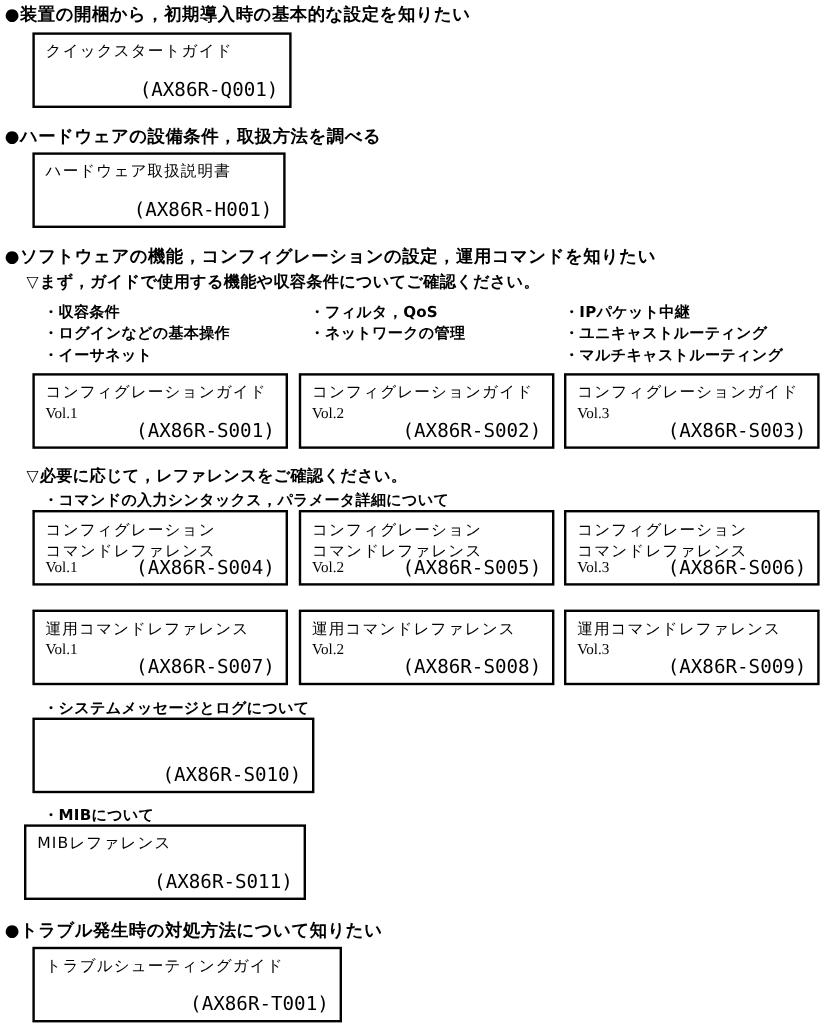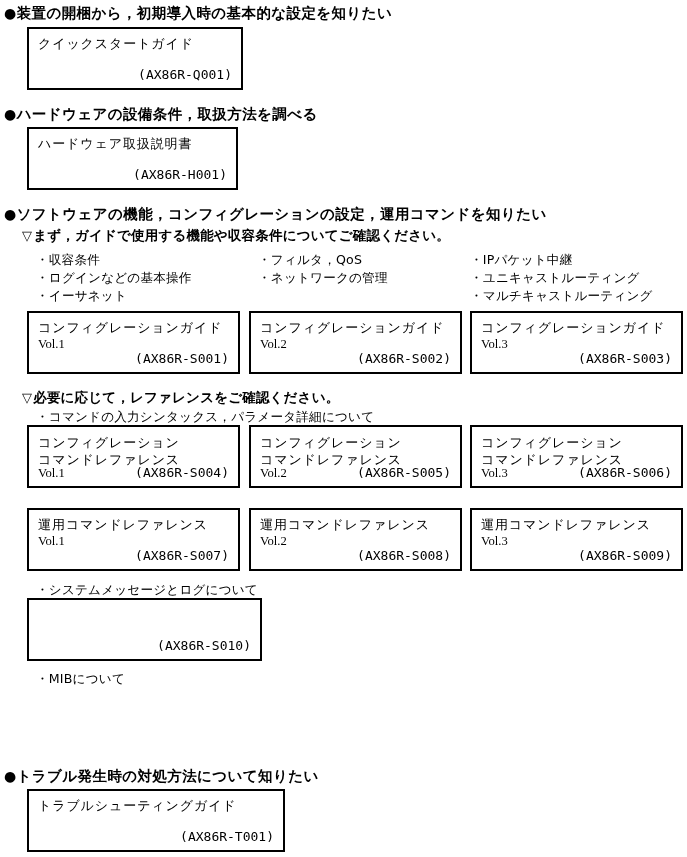--- a/index.html
+++ b/index.html
@@ -47,21 +47,21 @@
   }
   .tri-head .tri {
     font-size: 13px;
     margin-right: 1px;
   }
 
   
   .bullet {
     position: absolute;
     font-size: 12.6px;
-    font-weight: normal;
+    font-weight: bold;
     letter-spacing: 0.2px;
     white-space: nowrap;
     line-height: 1;
   }
 
   
   .box {
     position: absolute;
     border: 2.4px solid #000000;
     box-sizing: border-box;
@@ -85,21 +85,21 @@
     font-size: 12.6px;
     font-family: Liberation Serif, serif;
     letter-spacing: 0px;
     white-space: nowrap;
     line-height: 14px;
   }
   .box .code {
     position: absolute;
     right: 9px;
     bottom: 6px;
-    font-size: 13px;
+    font-size: 16px;
     font-family: "DejaVu Sans Mono", "Liberation Mono", monospace;
     letter-spacing: 0px;
     white-space: nowrap;
     line-height: 14px;
   }
   
   .box.v2 .vol { top: 24px; }
   
   .box.v3 .vol { bottom: 6px; }
   .box.v3 .title { line-height: 17px; }
@@ -216,20 +216,24 @@
   </div>
 
   <div class="bullet" style="left:36px; top:584px;">・システムメッセージとログについて</div>
 
   <div class="box" style="left:27px; top:598px; width:235px; height:63px;">
     <span class="code">(AX86R-S010)</span>
   </div>
 
   <div class="bullet" style="left:36px; top:673px;">・MIBについて</div>
 
+  <div class="box" style="left:20px; top:687px; width:235px; height:63px;">
+    <span class="title">MIBレファレンス</span>
+    <span class="code">(AX86R-S011)</span>
+  </div>
 
   <div class="sec-head" style="left:4px; top:769px;">
     <span class="disc">●</span><span>トラブル発生時の対処方法について知りたい</span>
   </div>
 
   <div class="box" style="left:27px; top:789px; width:258px; height:63px;">
     <span class="title">トラブルシューティングガイド</span>
     <span class="code">(AX86R-T001)</span>
   </div>
 

